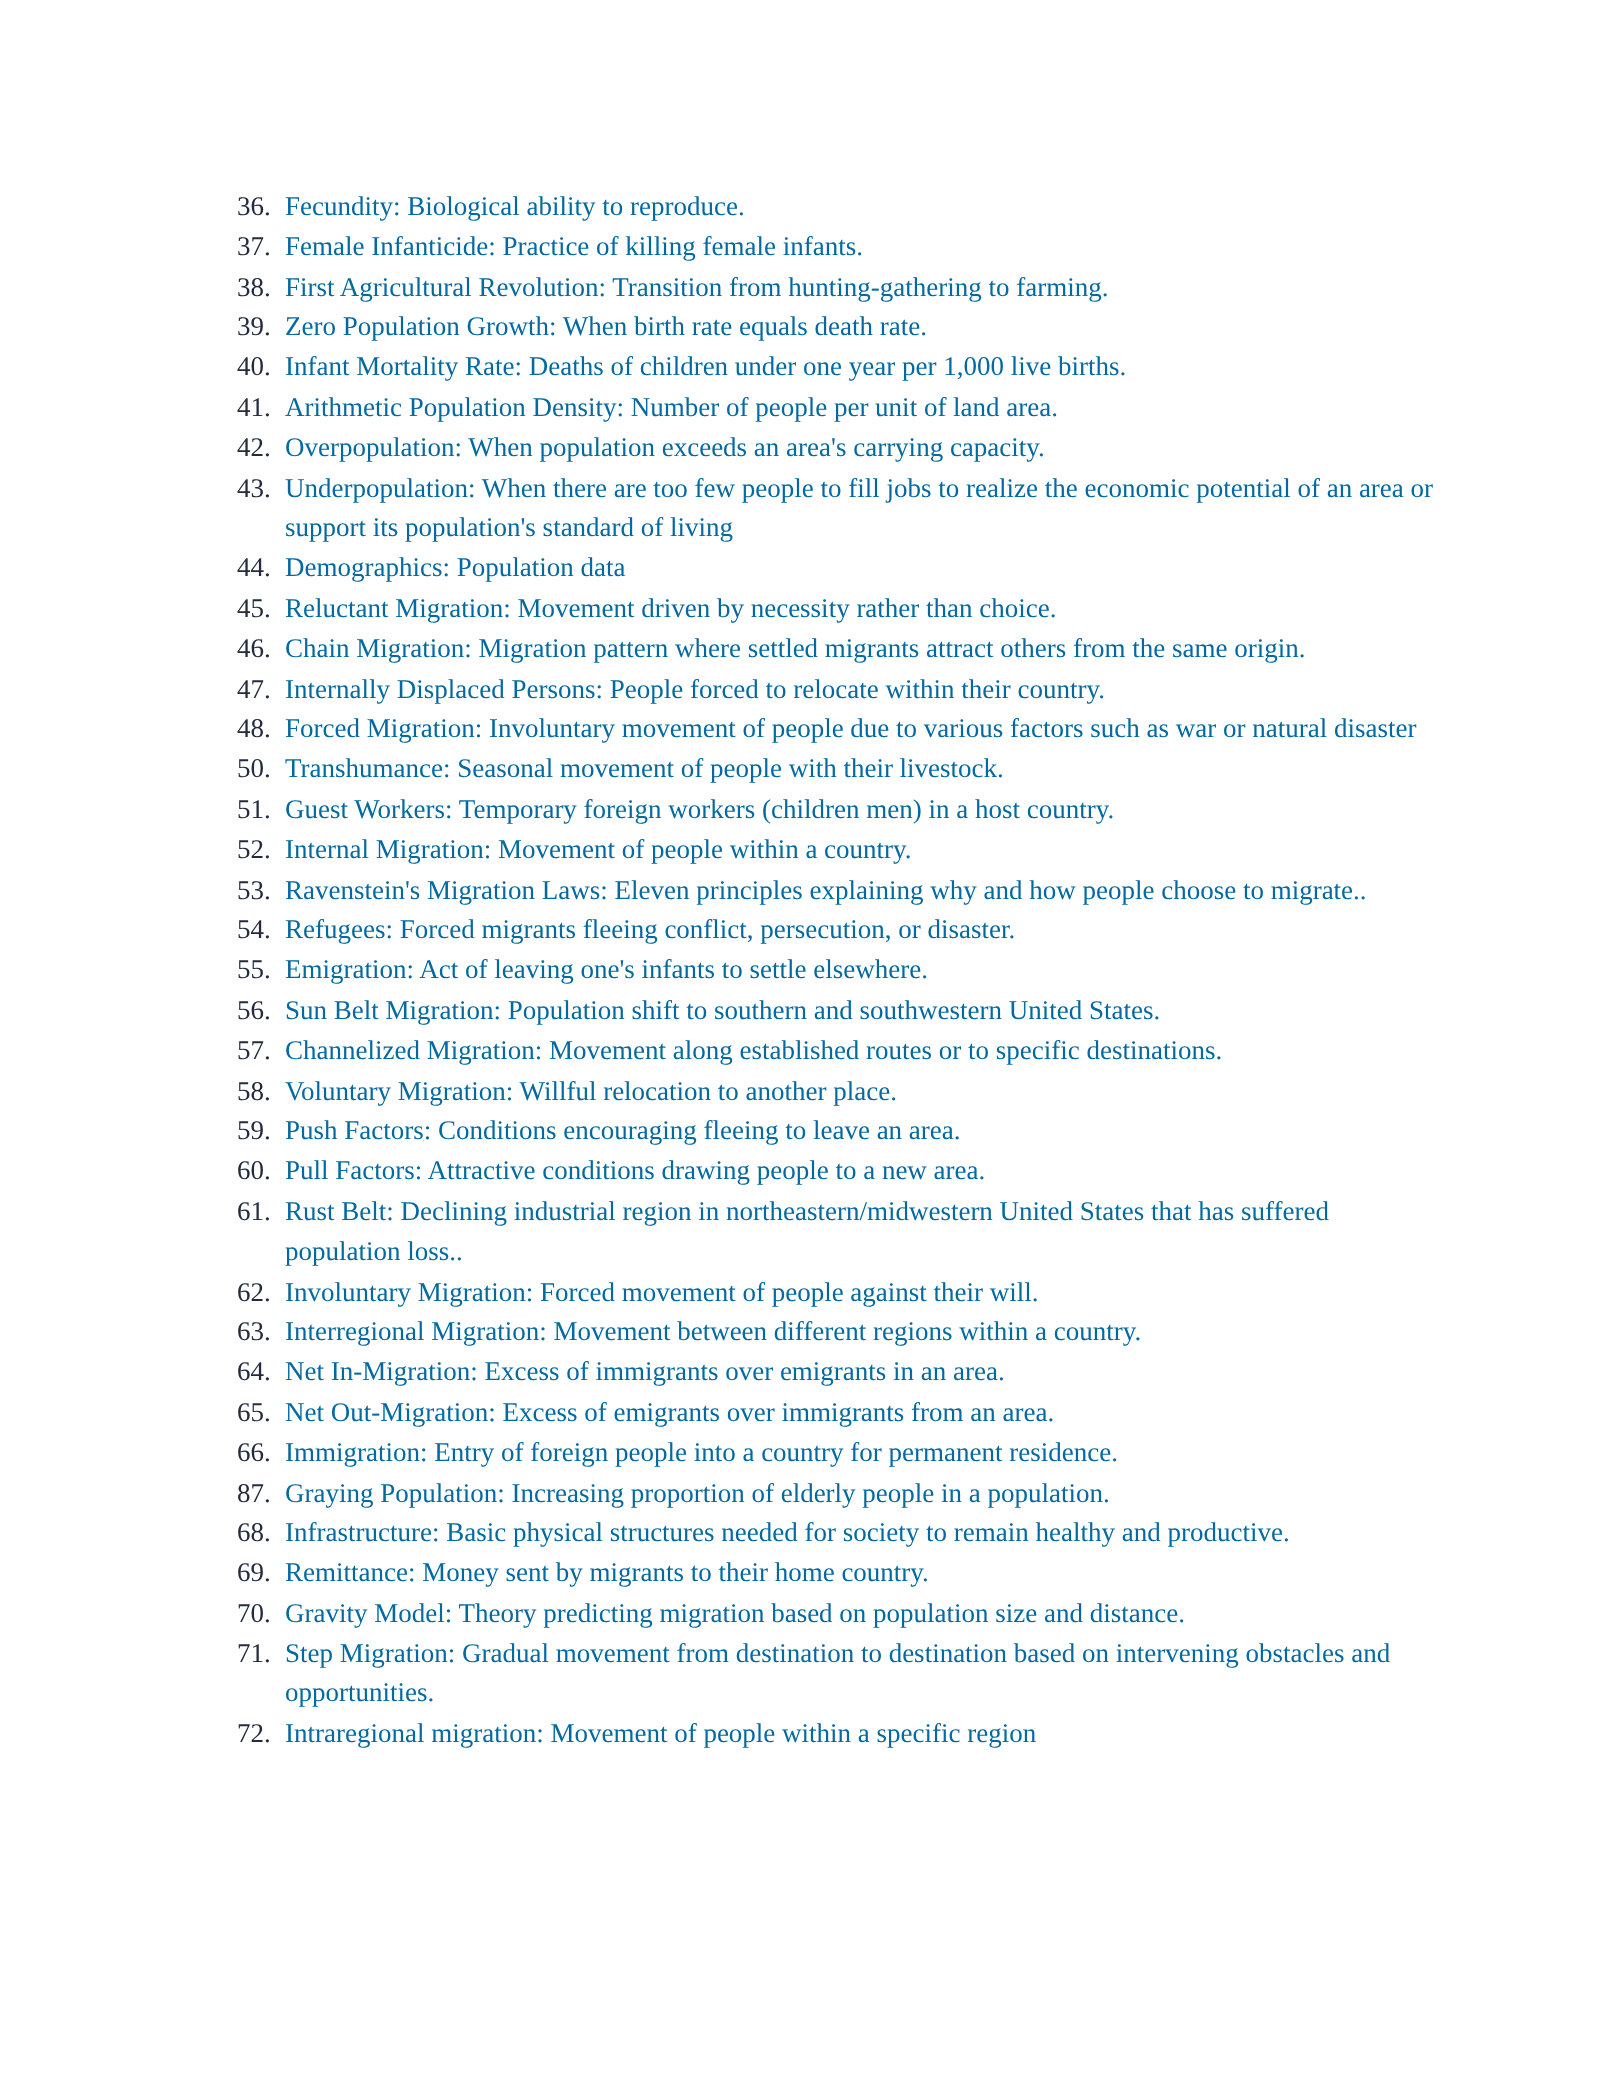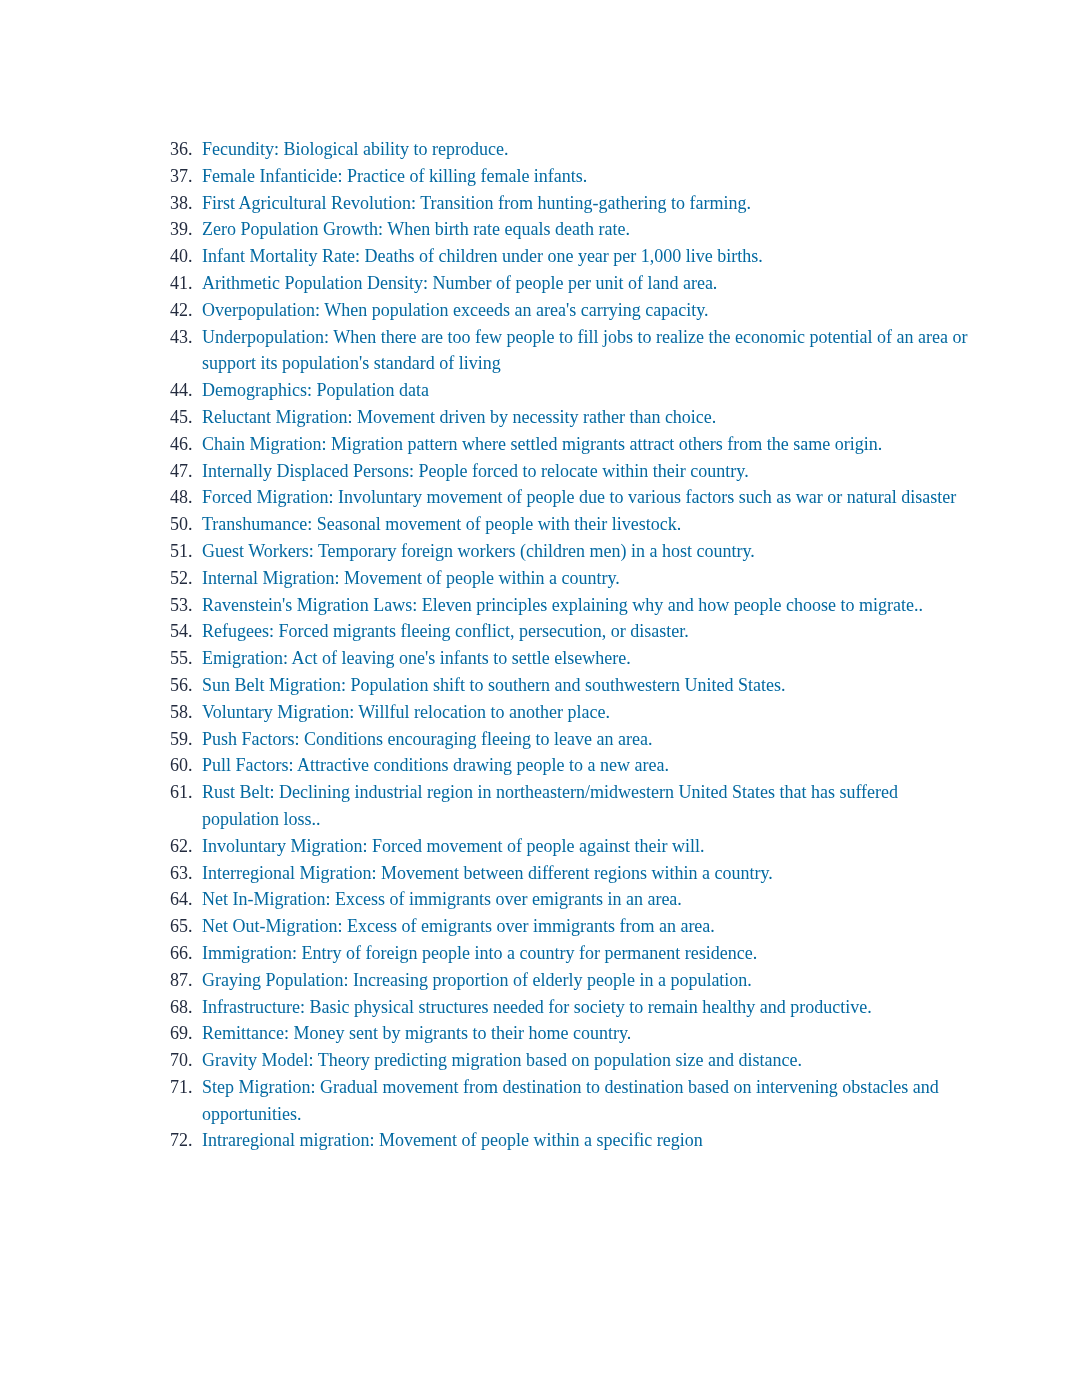--- a/index.html
+++ b/index.html
@@ -17,21 +17,21 @@
     position: absolute;
     top: 0; left: 0;
     width: 1080px;
     height: 1397px;
     background: #ffffff;
     box-sizing: border-box;
     padding: 124px 120px 0 158px;
   }
   .term-list {
     list-style: none;
-    margin: 12px;
+    margin: 0;
     padding: 0;
     width: 800px;
   }
   .term-item {
     display: flex;
     align-items: flex-start;
     font-size: 18px;
     line-height: 26.8px;
     color: #232b3e;
   }
@@ -125,20 +125,24 @@
       </li>
       <li class="term-item">
         <span class="num">55.</span>
         <span class="text">Emigration: Act of leaving one's infants to settle elsewhere.</span>
       </li>
       <li class="term-item">
         <span class="num">56.</span>
         <span class="text">Sun Belt Migration: Population shift to southern and southwestern United States.</span>
       </li>
       <li class="term-item">
+        <span class="num">57.</span>
+        <span class="text">Channelized Migration: Movement along established routes or to specific destinations.</span>
+      </li>
+      <li class="term-item">
         <span class="num">58.</span>
         <span class="text">Voluntary Migration: Willful relocation to another place.</span>
       </li>
       <li class="term-item">
         <span class="num">59.</span>
         <span class="text">Push Factors: Conditions encouraging fleeing to leave an area.</span>
       </li>
       <li class="term-item">
         <span class="num">60.</span>
         <span class="text">Pull Factors: Attractive conditions drawing people to a new area.</span>

